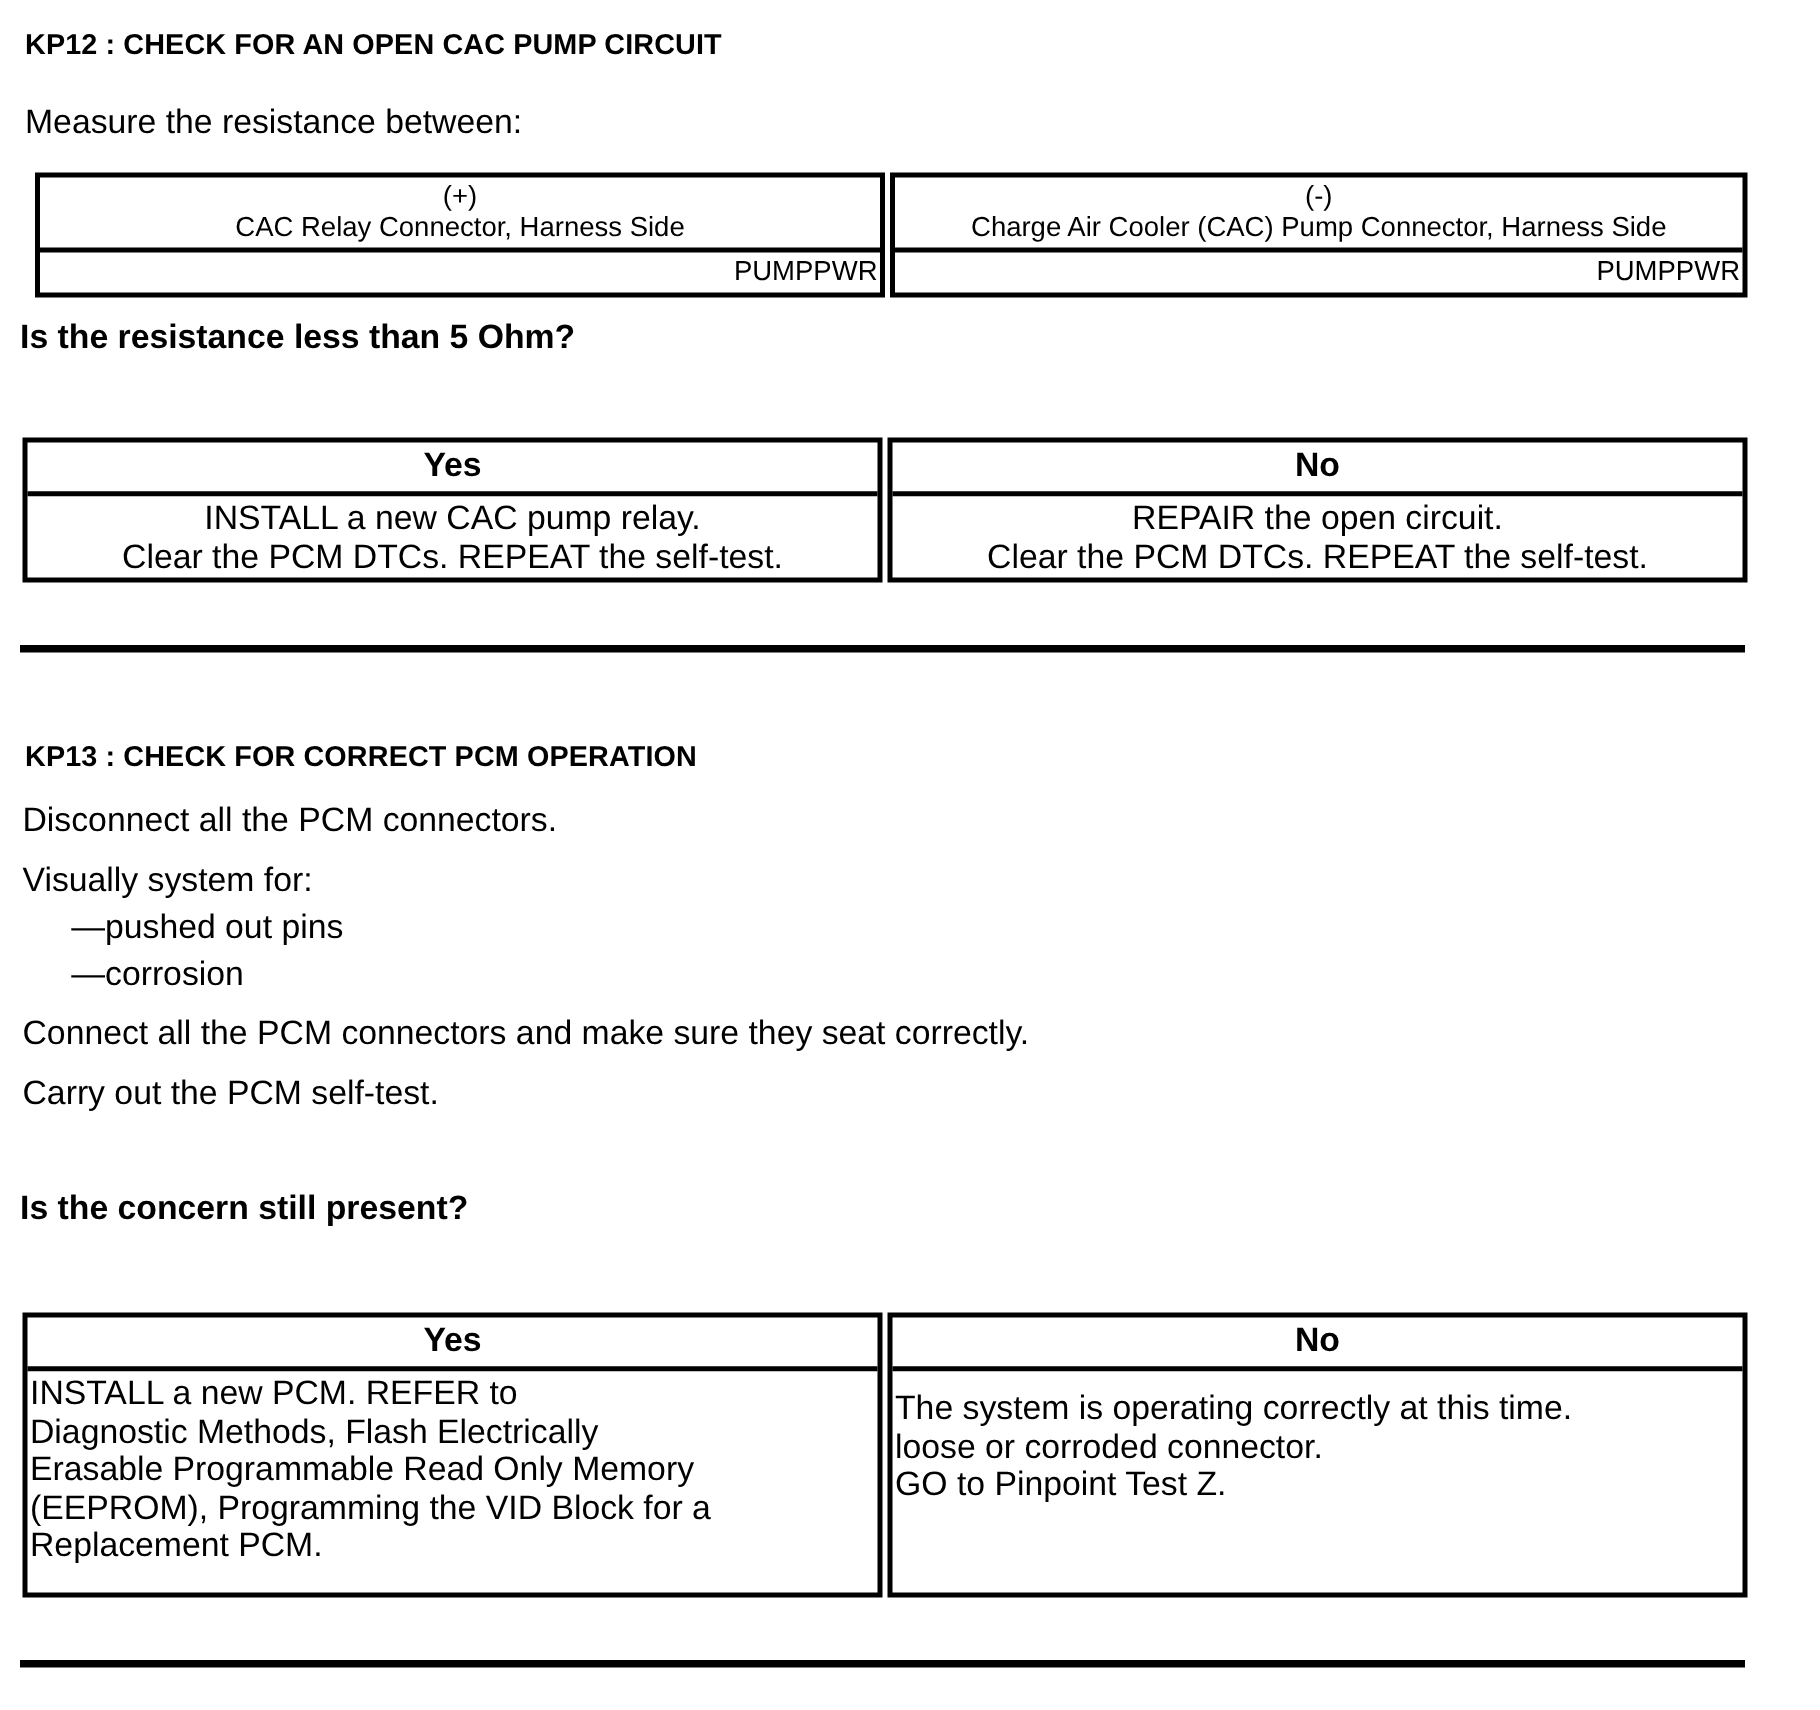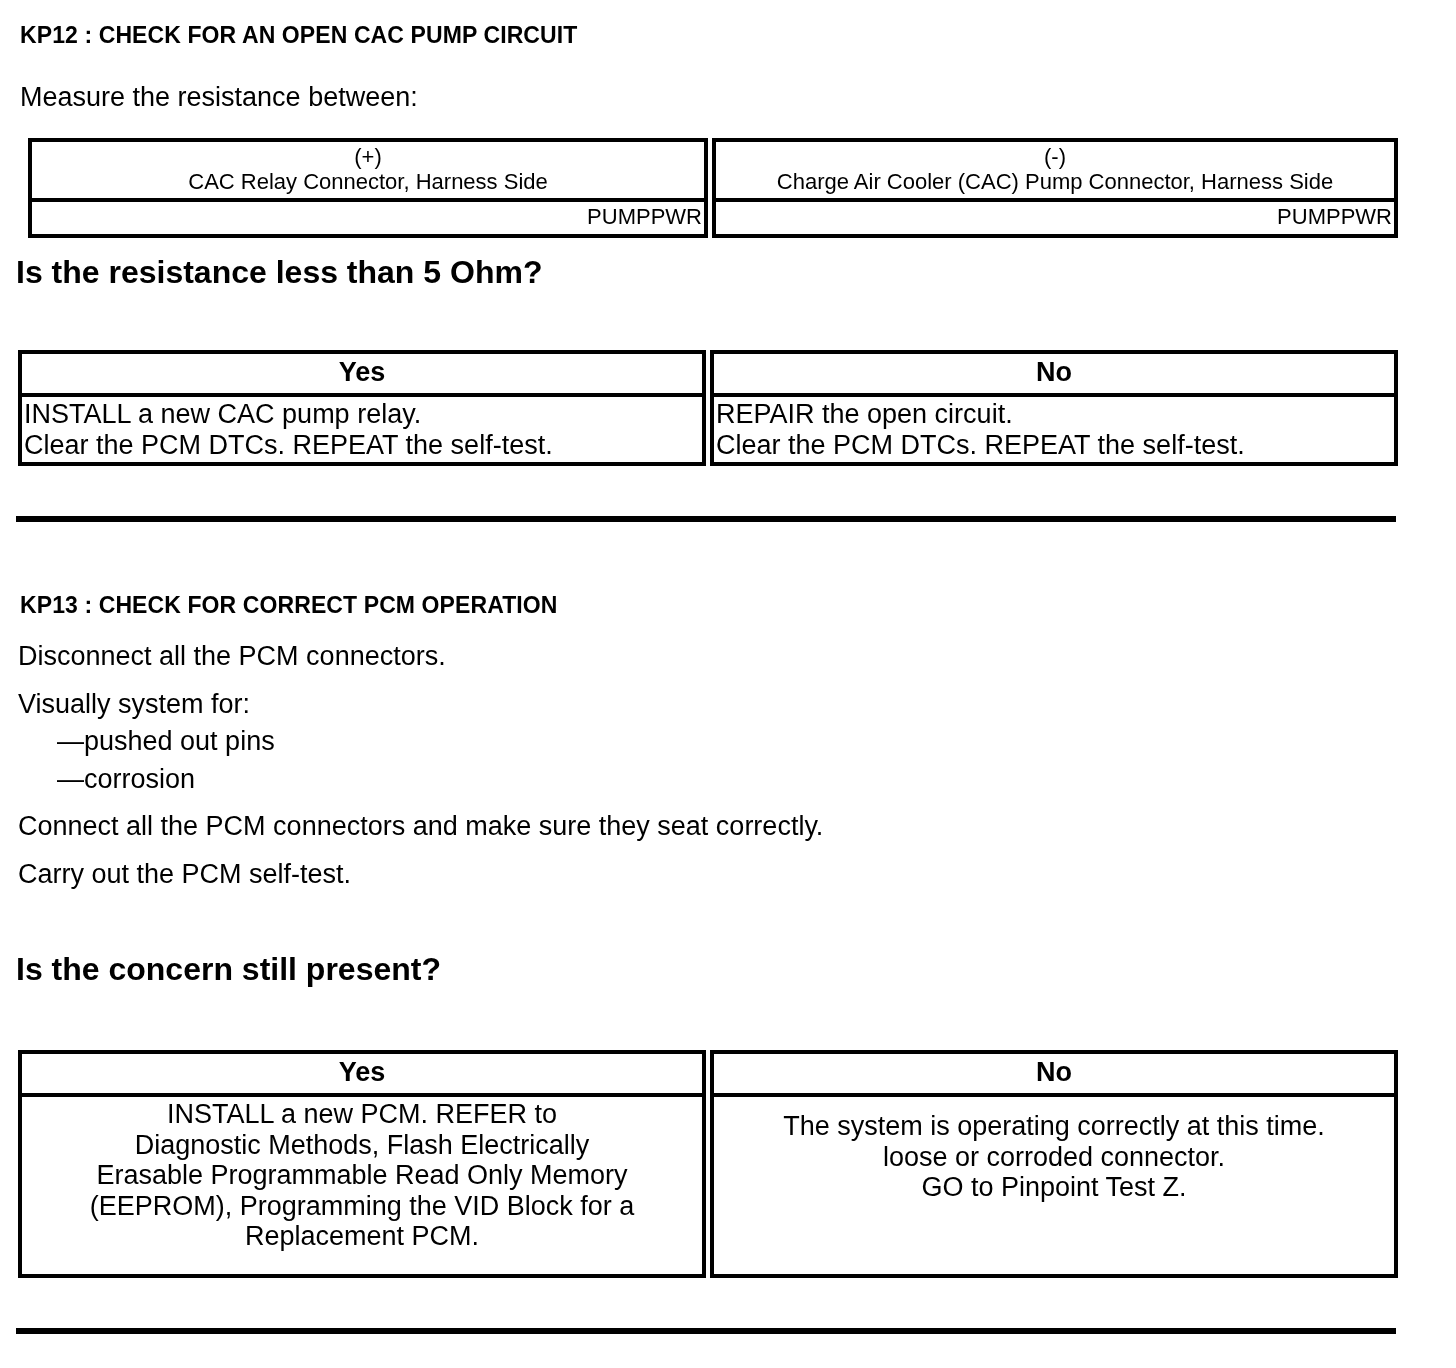--- a/index.html
+++ b/index.html
@@ -30,21 +30,21 @@
     white-space: nowrap;
   }
   .body-line {
     position: absolute;
     font-size: 27px;
     font-weight: normal;
     white-space: nowrap;
   }
   .question-line {
     position: absolute;
-    font-size: 32px;
+    font-size: 27px;
     font-weight: bold;
     white-space: nowrap;
   }
   .dash-item {
     position: absolute;
     font-size: 27px;
     font-weight: normal;
     white-space: nowrap;
   }
 
@@ -85,24 +85,23 @@
     line-height: 1.12;
     padding: 3px 2px 4px 2px;
   }
   .tbl-cell {
     box-sizing: border-box;
     font-size: 27px;
     line-height: 1.13;
     padding: 2px 2px 4px 2px;
   }
   .tbl-cell.center {
-    text-align: center;
   }
   .tbl-cell.left {
-    text-align: left;
+    text-align: center;
   }
   .tbl-cell.small {
     font-size: 22px;
     text-align: right;
     padding: 3px 2px 4px 2px;
   }
   .tbl-cell.pad-top {
     padding-top: 14px;
   }
   .cellline { display: block; }

